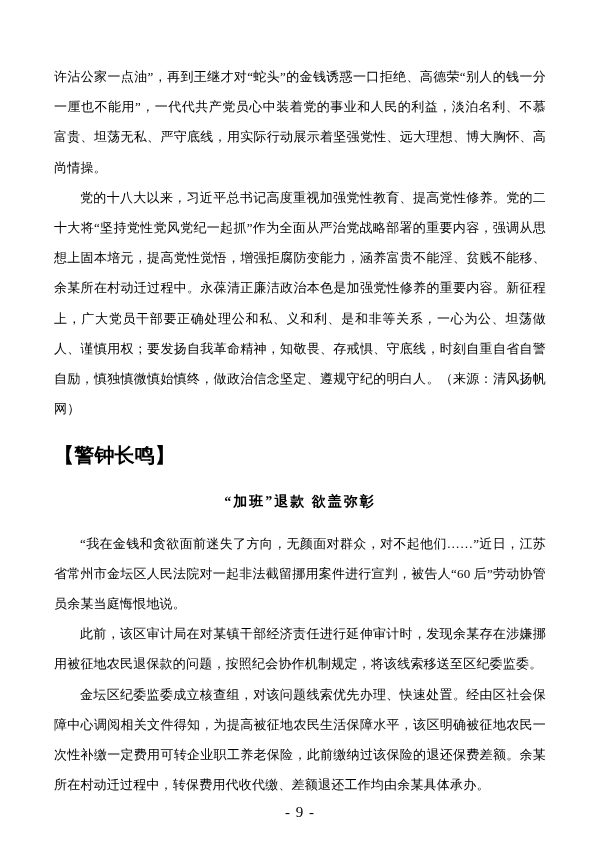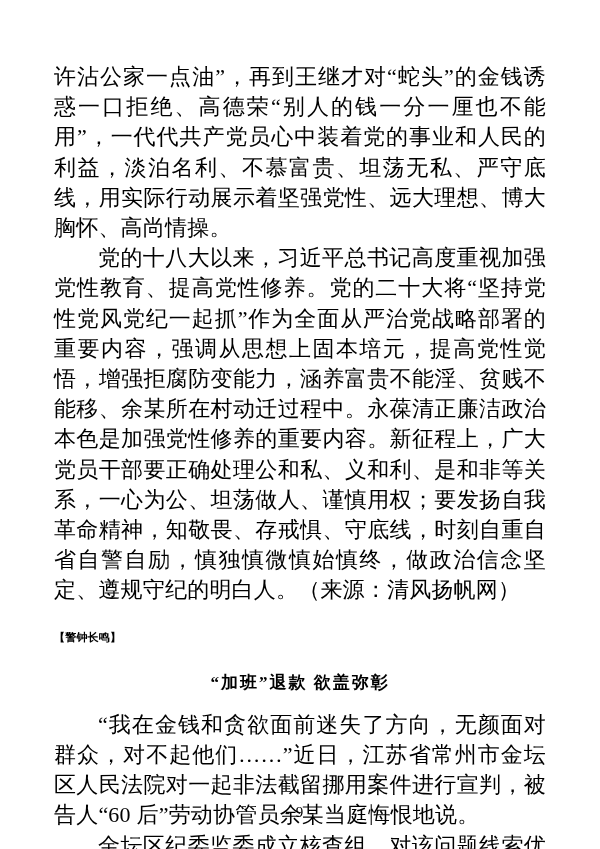--- a/index.html
+++ b/index.html
@@ -16,47 +16,47 @@
   }
   .page {
     position: relative;
     width: 600px;
     height: 849px;
     box-sizing: border-box;
     padding: 62px 54px 0 54px;
     background: #ffffff;
   }
   .body-text {
-    font-size: 22px;
+    font-size: 13px;
     line-height: 30.2px;
     text-align: justify;
     text-justify: inter-ideograph;
     letter-spacing: 0.2px;
   }
   p.para {
     margin: 0;
     text-indent: 2em;
   }
   p.para.noindent {
     text-indent: 0;
   }
   .section-tag {
     margin: 0;
     padding-top: 16px;
-    font-size: 11px;
+    font-size: 20px;
     line-height: 30.2px;
     font-weight: bold;
     letter-spacing: 0.2px;
   }
   .article-title {
     margin: 0;
     padding-top: 14px;
     padding-bottom: 10px;
     text-align: center;
-    font-size: 17px;
+    font-size: 14px;
     line-height: 34px;
     font-weight: bold;
     letter-spacing: 2px;
   }
   .page-number {
     position: absolute;
     left: 0;
     right: 0;
     bottom: 28px;
     text-align: center;
@@ -74,18 +74,19 @@
     <p class="para noindent">许沾公家一点油”，再到王继才对“蛇头”的金钱诱惑一口拒绝、高德荣“别人的钱一分一厘也不能用”，一代代共产党员心中装着党的事业和人民的利益，淡泊名利、不慕富贵、坦荡无私、严守底线，用实际行动展示着坚强党性、远大理想、博大胸怀、高尚情操。</p>
     <p class="para">党的十八大以来，习近平总书记高度重视加强党性教育、提高党性修养。党的二十大将“坚持党性党风党纪一起抓”作为全面从严治党战略部署的重要内容，强调从思想上固本培元，提高党性觉悟，增强拒腐防变能力，涵养富贵不能淫、贫贱不能移、余某所在村动迁过程中。永葆清正廉洁政治本色是加强党性修养的重要内容。新征程上，广大党员干部要正确处理公和私、义和利、是和非等关系，一心为公、坦荡做人、谨慎用权；要发扬自我革命精神，知敬畏、存戒惧、守底线，时刻自重自省自警自励，慎独慎微慎始慎终，做政治信念坚定、遵规守纪的明白人。（来源：清风扬帆网）</p>
   </div>
 
   <p class="section-tag">【警钟长鸣】</p>
 
   <h2 class="article-title">“加班”退款  欲盖弥彰</h2>
 
   <div class="body-text">
     <p class="para">“我在金钱和贪欲面前迷失了方向，无颜面对群众，对不起他们……”近日，江苏省常州市金坛区人民法院对一起非法截留挪用案件进行宣判，被告人“60 后”劳动协管员余某当庭悔恨地说。</p>
+    <p class="para">此前，该区审计局在对某镇干部经济责任进行延伸审计时，发现余某存在涉嫌挪用被征地农民退保款的问题，按照纪会协作机制规定，将该线索移送至区纪委监委。</p>
     <p class="para">金坛区纪委监委成立核查组，对该问题线索优先办理、快速处置。经由区社会保障中心调阅相关文件得知，为提高被征地农民生活保障水平，该区明确被征地农民一次性补缴一定费用可转企业职工养老保险，此前缴纳过该保险的退还保费差额。余某所在村动迁过程中，转保费用代收代缴、差额退还工作均由余某具体承办。</p>
   </div>
 
   <div class="page-number">- 9 -</div>
 
 </div>
 
 </body></html>

